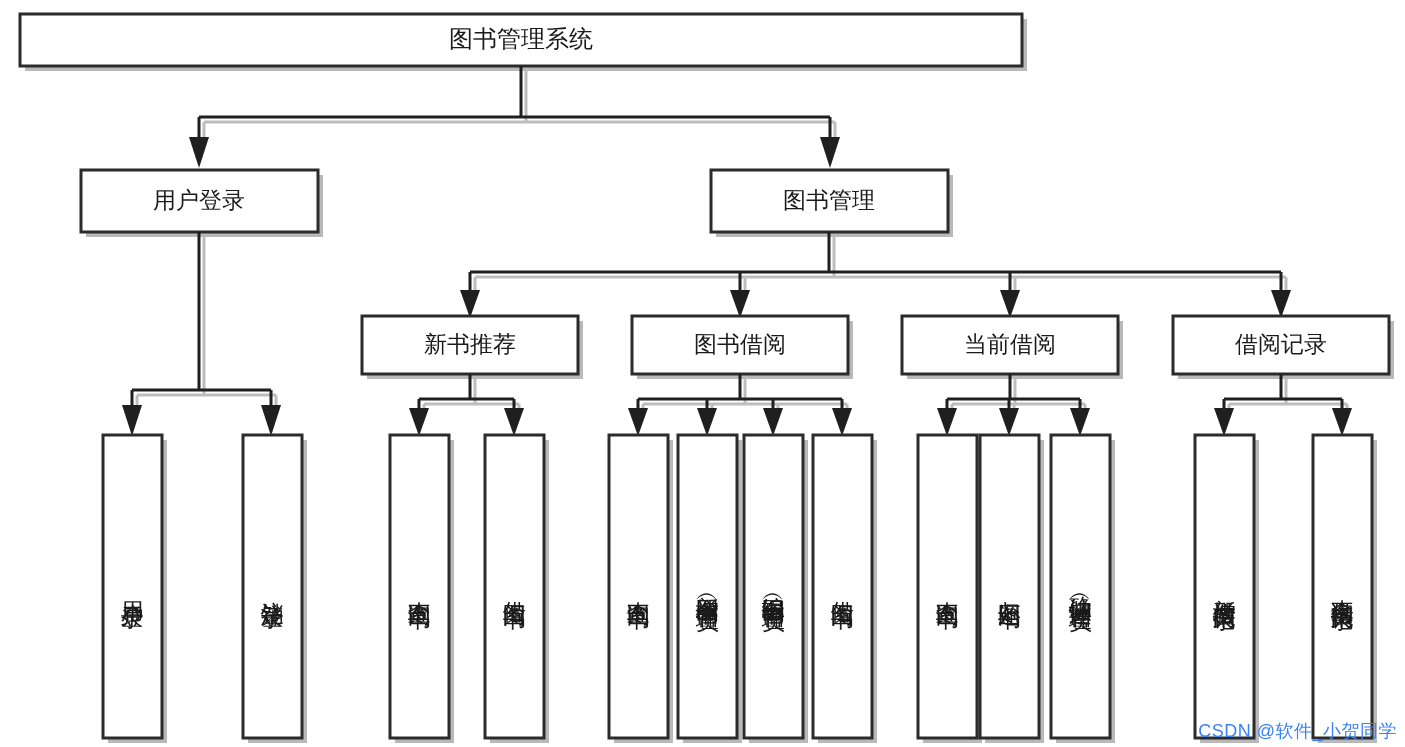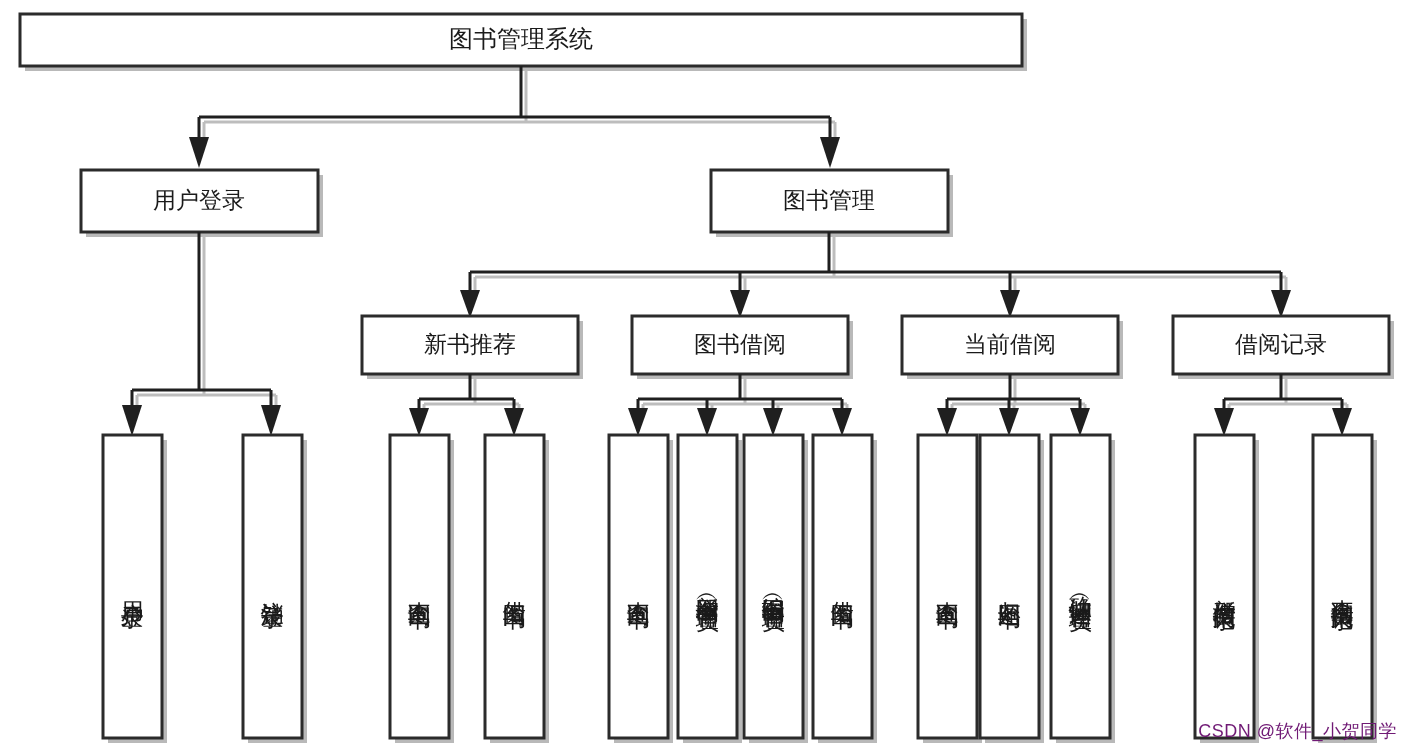--- a/index.html
+++ b/index.html
@@ -76,21 +76,21 @@
     color: #1a1a1a;
     white-space: nowrap;
     text-align: center;
   }
   .watermark {
     position: absolute;
     right: 8px;
     bottom: 4px;
     font-family: "Liberation Sans", "DejaVu Sans", sans-serif;
     font-size: 18px;
-    color: #701a75;
+    color: #3b82f6;
     letter-spacing: 0.5px;
     white-space: nowrap;
   }
 </style>
 </head>
 <body>
 
 <div id="diagram-root">
 
   <svg class="diagram-canvas" viewBox="0 0 1405 747">

